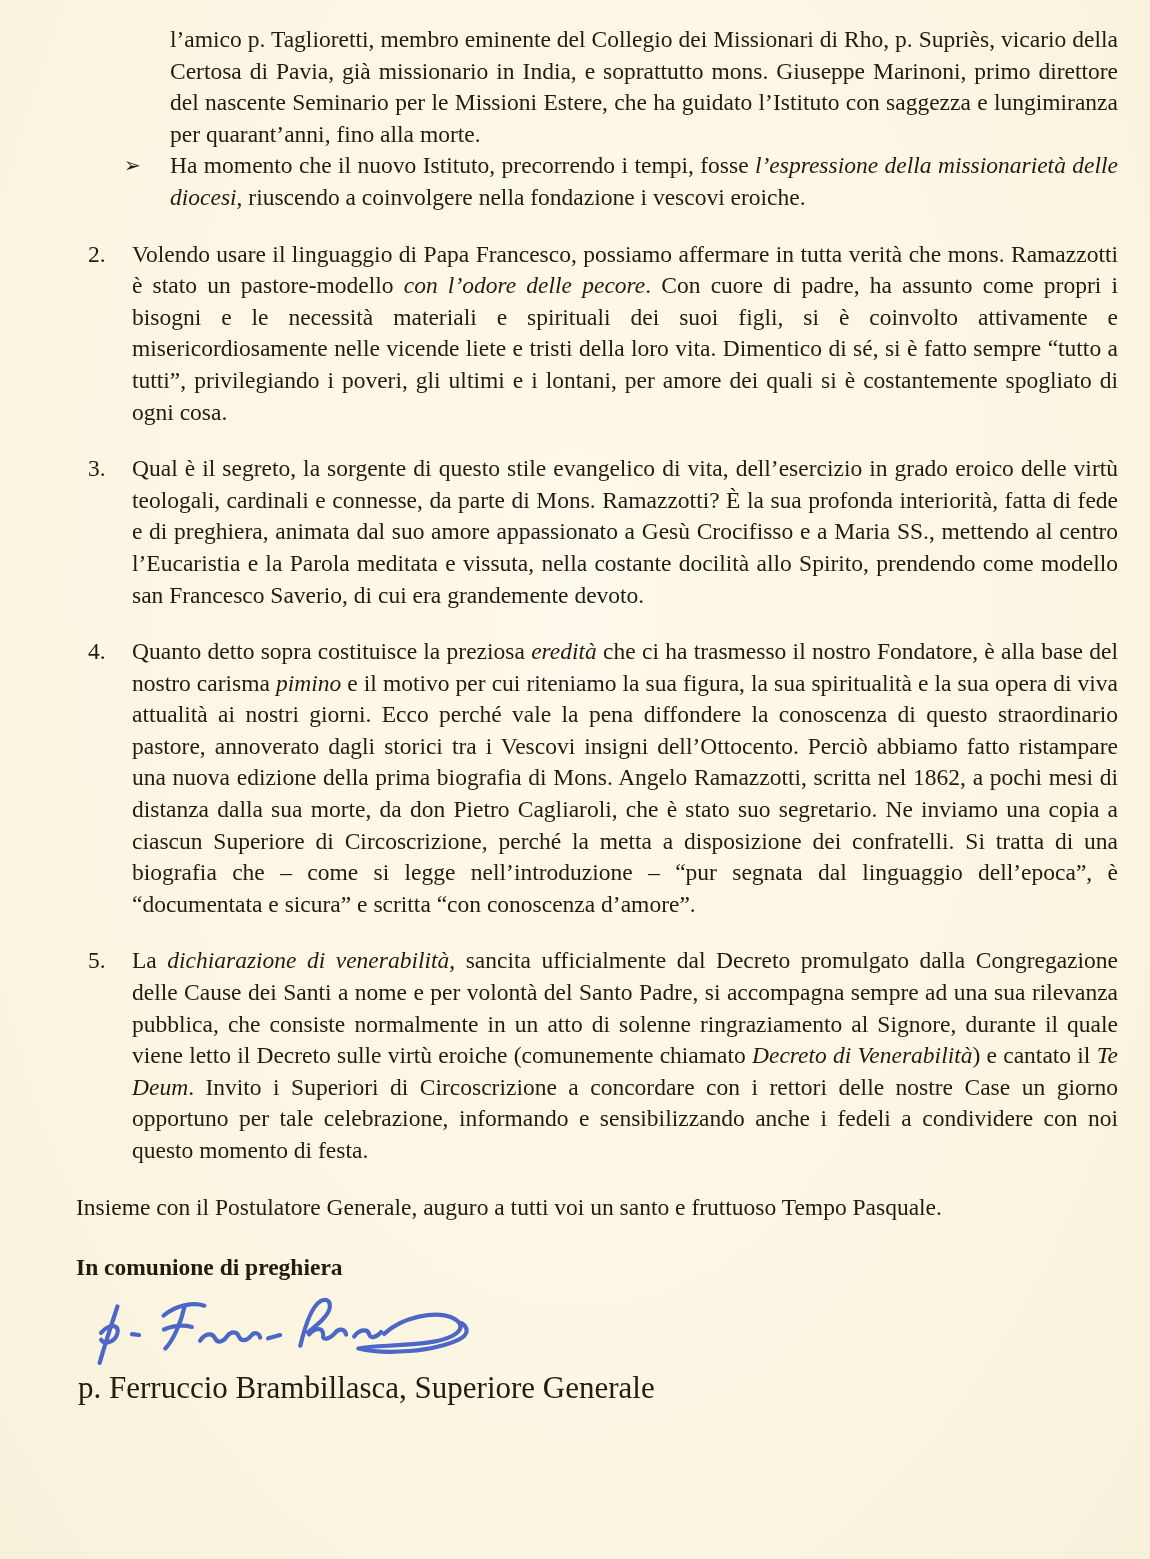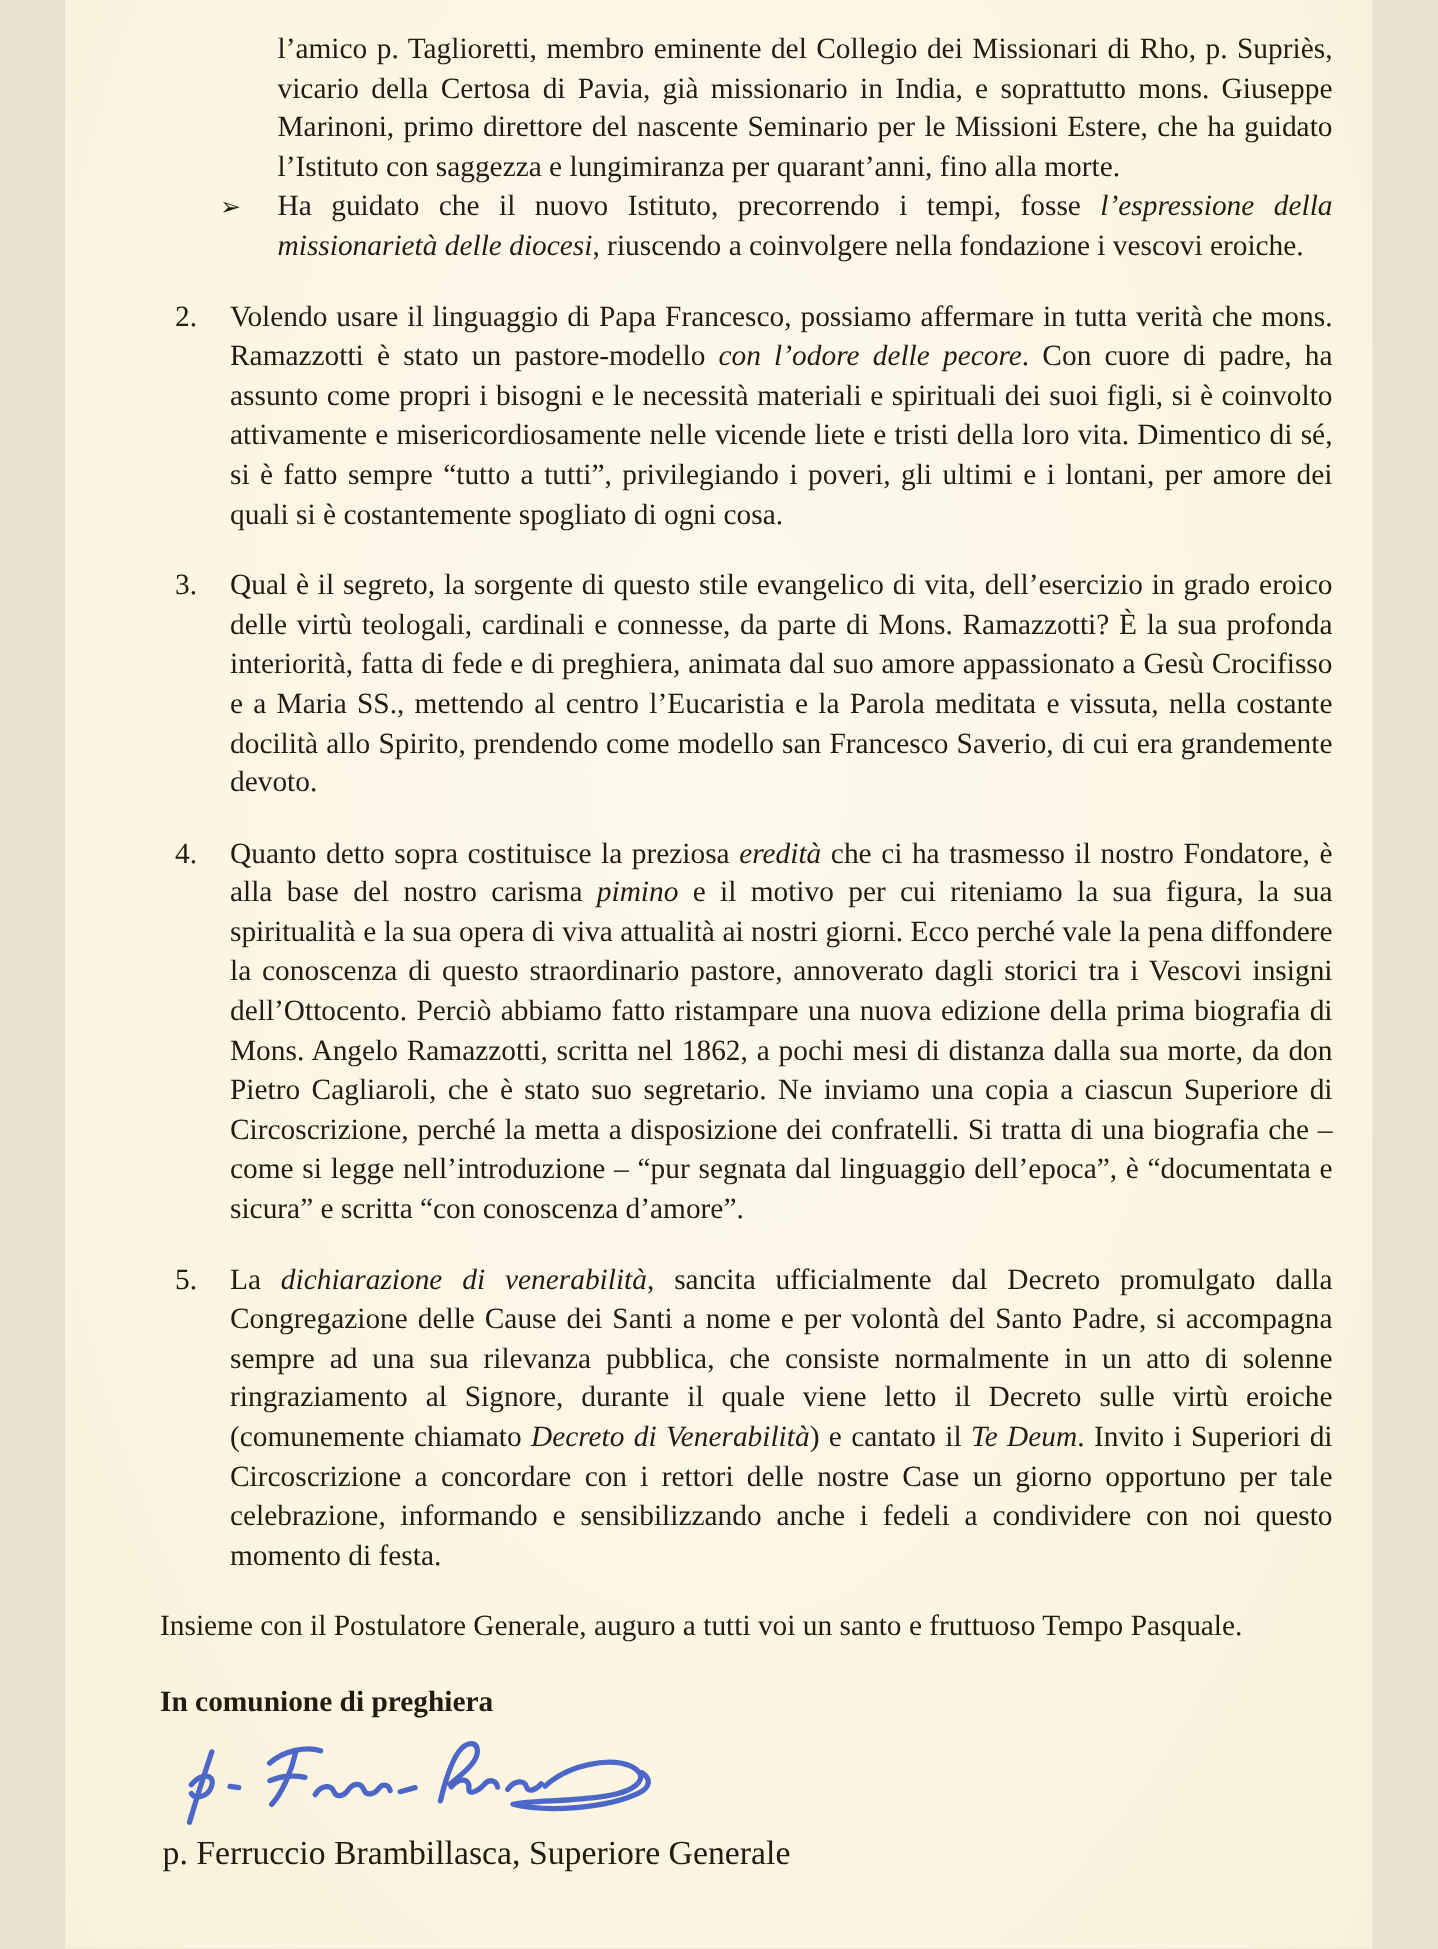--- a/index.html
+++ b/index.html
@@ -1,18 +1,18 @@
 <!DOCTYPE html>
 <html><head>
 <meta charset="utf-8">
 <style>
   html,body{margin:0;padding:0;background:#e8e2d0;}
   .page{
     position:relative;
-    width:1046px;height:1559px;
+    width:1150px;height:1559px;
     margin:0 auto;
     background:radial-gradient(ellipse at 50% 38%, #fdf9ec 0%, #fbf5e2 62%, #f8f1da 100%);
     font-family:"Liberation Serif","DejaVu Serif",serif;
     color:#231a10;
     overflow:hidden;
   }
   .content{position:absolute;top:24px;left:0;right:0;}
   .block{display:flex;align-items:flex-start;font-size:23.5px;line-height:31.6px;}
   .block .ptext{margin:0;flex:1;text-align:justify;}
   .block em{font-style:italic;}
@@ -27,35 +27,35 @@
   }
   .numbered{margin:0 32px 25px 88px;}
   .numbered .marker{width:44px;}
 
   .plainline{margin:16px 32px 0 76px;font-size:23.5px;line-height:31.6px;text-align:left;}
   .closing-line{margin-top:22px;}
   .salutation-line{margin-top:29px;font-weight:bold;}
 
   .signature-wrap{margin:6px 0 0 88px;width:392px;height:82px;transform:rotate(-1.2deg);}
   .signature-wrap svg{display:block;width:100%;height:100%;}
-  .name-line{margin:0 32px 0 78px;font-size:27px;line-height:31.6px;text-align:left;}
+  .name-line{margin:0 32px 0 78px;font-size:31px;line-height:31.6px;text-align:left;}
 </style>
 </head>
 <body>
 
 <div class="page">
   <div class="content">
 
     <div id="letter-blocks">
         <div class="block continuation">
           <p class="ptext"><span>l’amico p. Taglioretti, membro eminente del Collegio dei Missionari di Rho, p. Supriès, vicario della Certosa di Pavia, già missionario in India, e soprattutto mons. Giuseppe Marinoni, primo direttore del nascente Seminario per le Missioni Estere, che ha guidato l’Istituto con saggezza e lungimiranza per quarant’anni, fino alla morte.</span></p>
         </div>
         <div class="block bullet">
           <span class="marker">➢</span>
-          <p class="ptext"><span>Ha guidato che il nuovo Istituto, precorrendo i tempi, fosse </span><em>l’espressione della missionarietà delle diocesi</em><span>, riuscendo a coinvolgere nella fondazione i vescovi eroiche.</span></p>
+          <p class="ptext"><span>Ha momento che il nuovo Istituto, precorrendo i tempi, fosse </span><em>l’espressione della missionarietà delle diocesi</em><span>, riuscendo a coinvolgere nella fondazione i vescovi eroiche.</span></p>
         </div>
         <div class="block numbered">
           <span class="marker">2.</span>
           <p class="ptext"><span>Volendo usare il linguaggio di Papa Francesco, possiamo affermare in tutta verità che mons. Ramazzotti è stato un pastore-modello </span><em>con l’odore delle pecore</em><span>. Con cuore di padre, ha assunto come propri i bisogni e le necessità materiali e spirituali dei suoi figli, si è coinvolto attivamente e misericordiosamente nelle vicende liete e tristi della loro vita.  Dimentico di sé, si è fatto sempre “tutto a tutti”, privilegiando i poveri, gli ultimi e i lontani, per amore dei quali si è costantemente spogliato di ogni cosa.</span></p>
         </div>
         <div class="block numbered">
           <span class="marker">3.</span>
           <p class="ptext"><span>Qual è il segreto, la sorgente di questo stile evangelico di vita, dell’esercizio in grado eroico delle virtù teologali, cardinali e connesse, da parte di Mons. Ramazzotti? È la sua profonda interiorità, fatta di fede e di preghiera, animata dal suo amore appassionato a Gesù Crocifisso e a Maria SS., mettendo al centro l’Eucaristia e la Parola meditata e vissuta, nella costante docilità allo Spirito, prendendo come modello san Francesco Saverio, di cui era grandemente devoto.</span></p>
         </div>
         <div class="block numbered">

